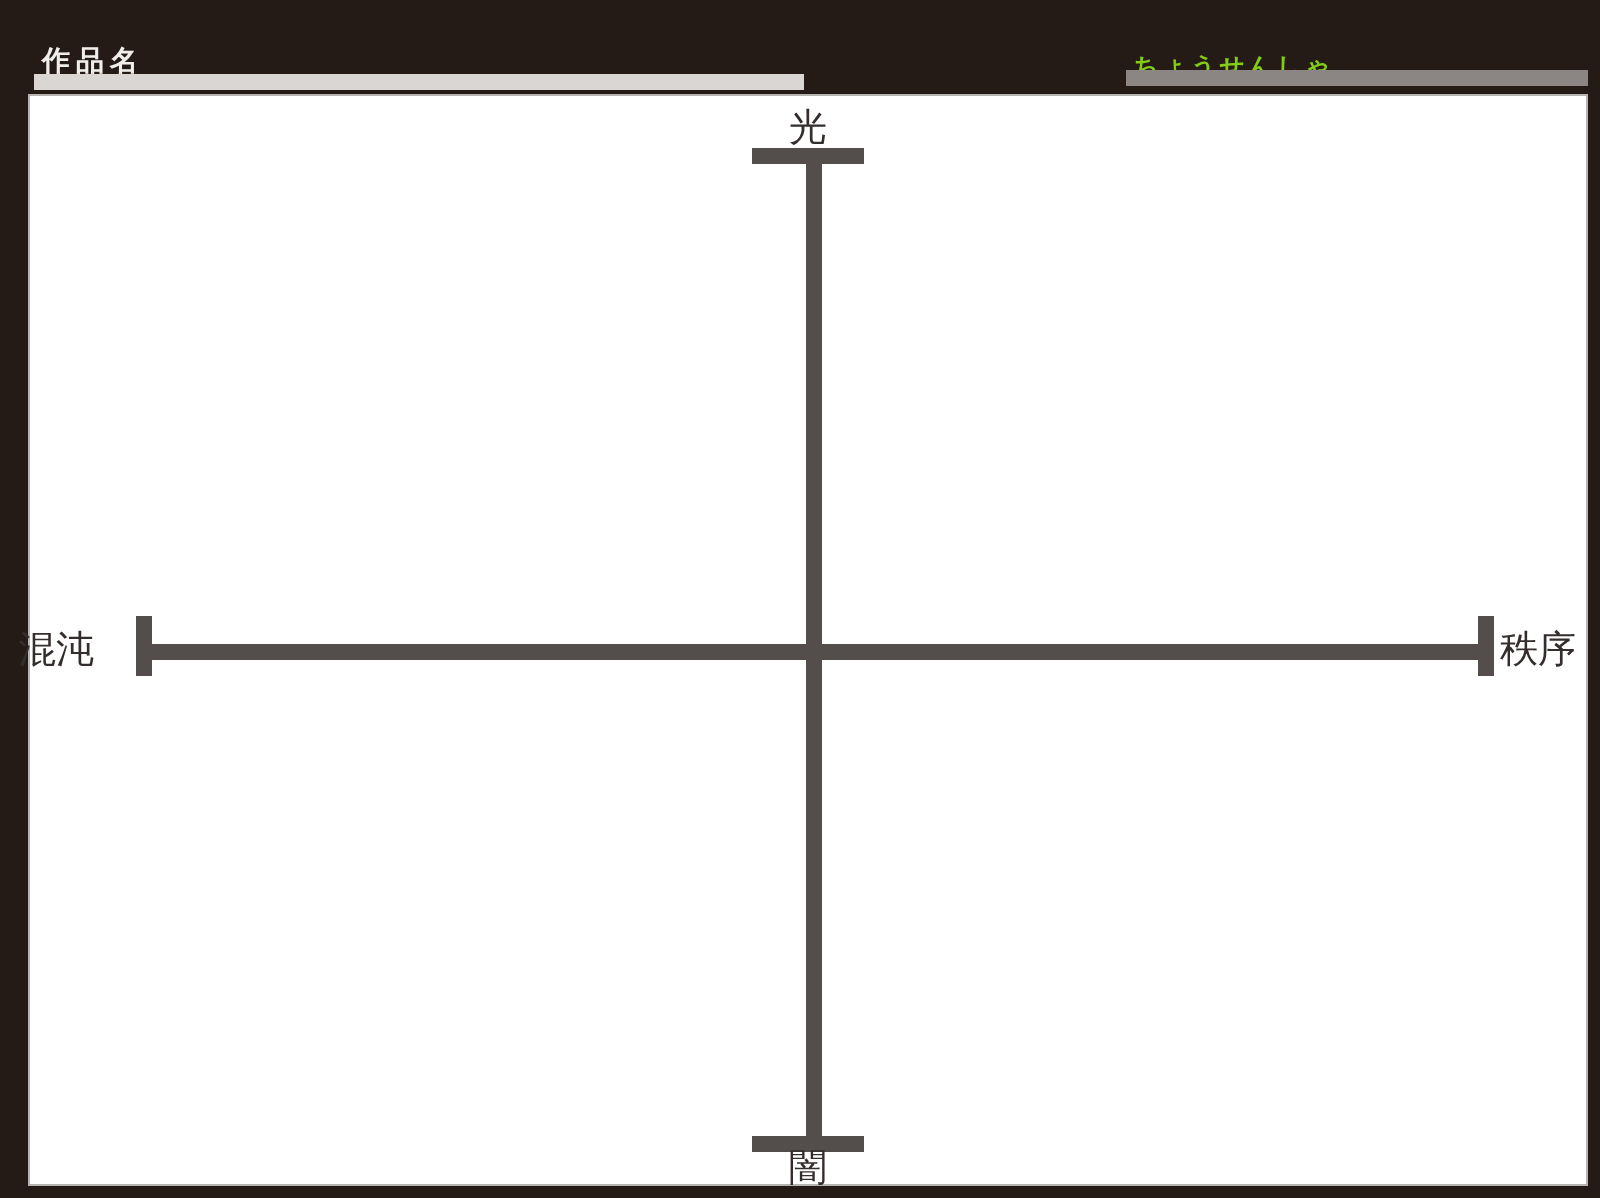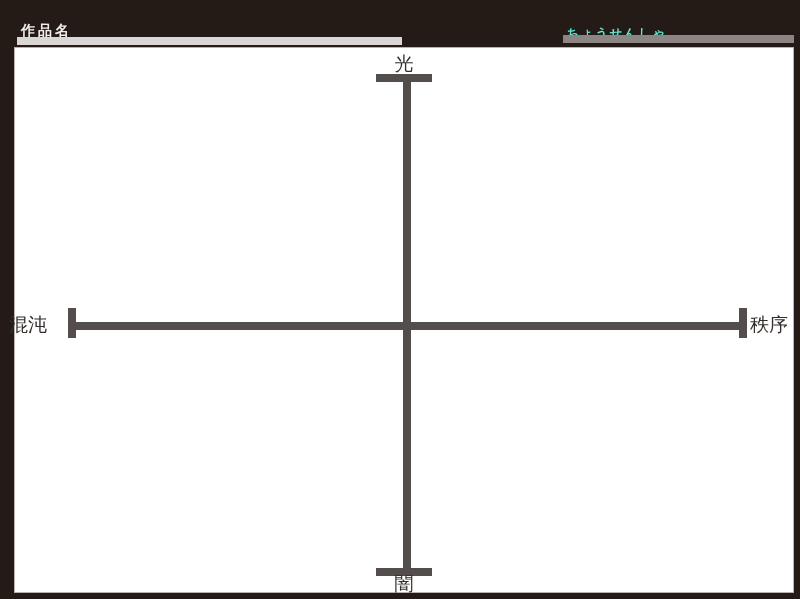--- a/index.html
+++ b/index.html
@@ -31,21 +31,21 @@
     left: 13px; top: 33px;
     width: 385px; height: 2px;
     background: #d9d6d3;
   }
   .challenger-label {
     position: absolute;
     left: 559px; top: 17px;
     font-size: 12px;
     font-weight: bold;
     letter-spacing: 2px;
-    color: #5eead4;
+    color: #84cc16;
     white-space: nowrap;
   }
   .challenger-underline {
     position: absolute;
     left: 559px; top: 31px;
     width: 231px; height: 2px;
     background: #8b8683;
   }
   
   .panel {

